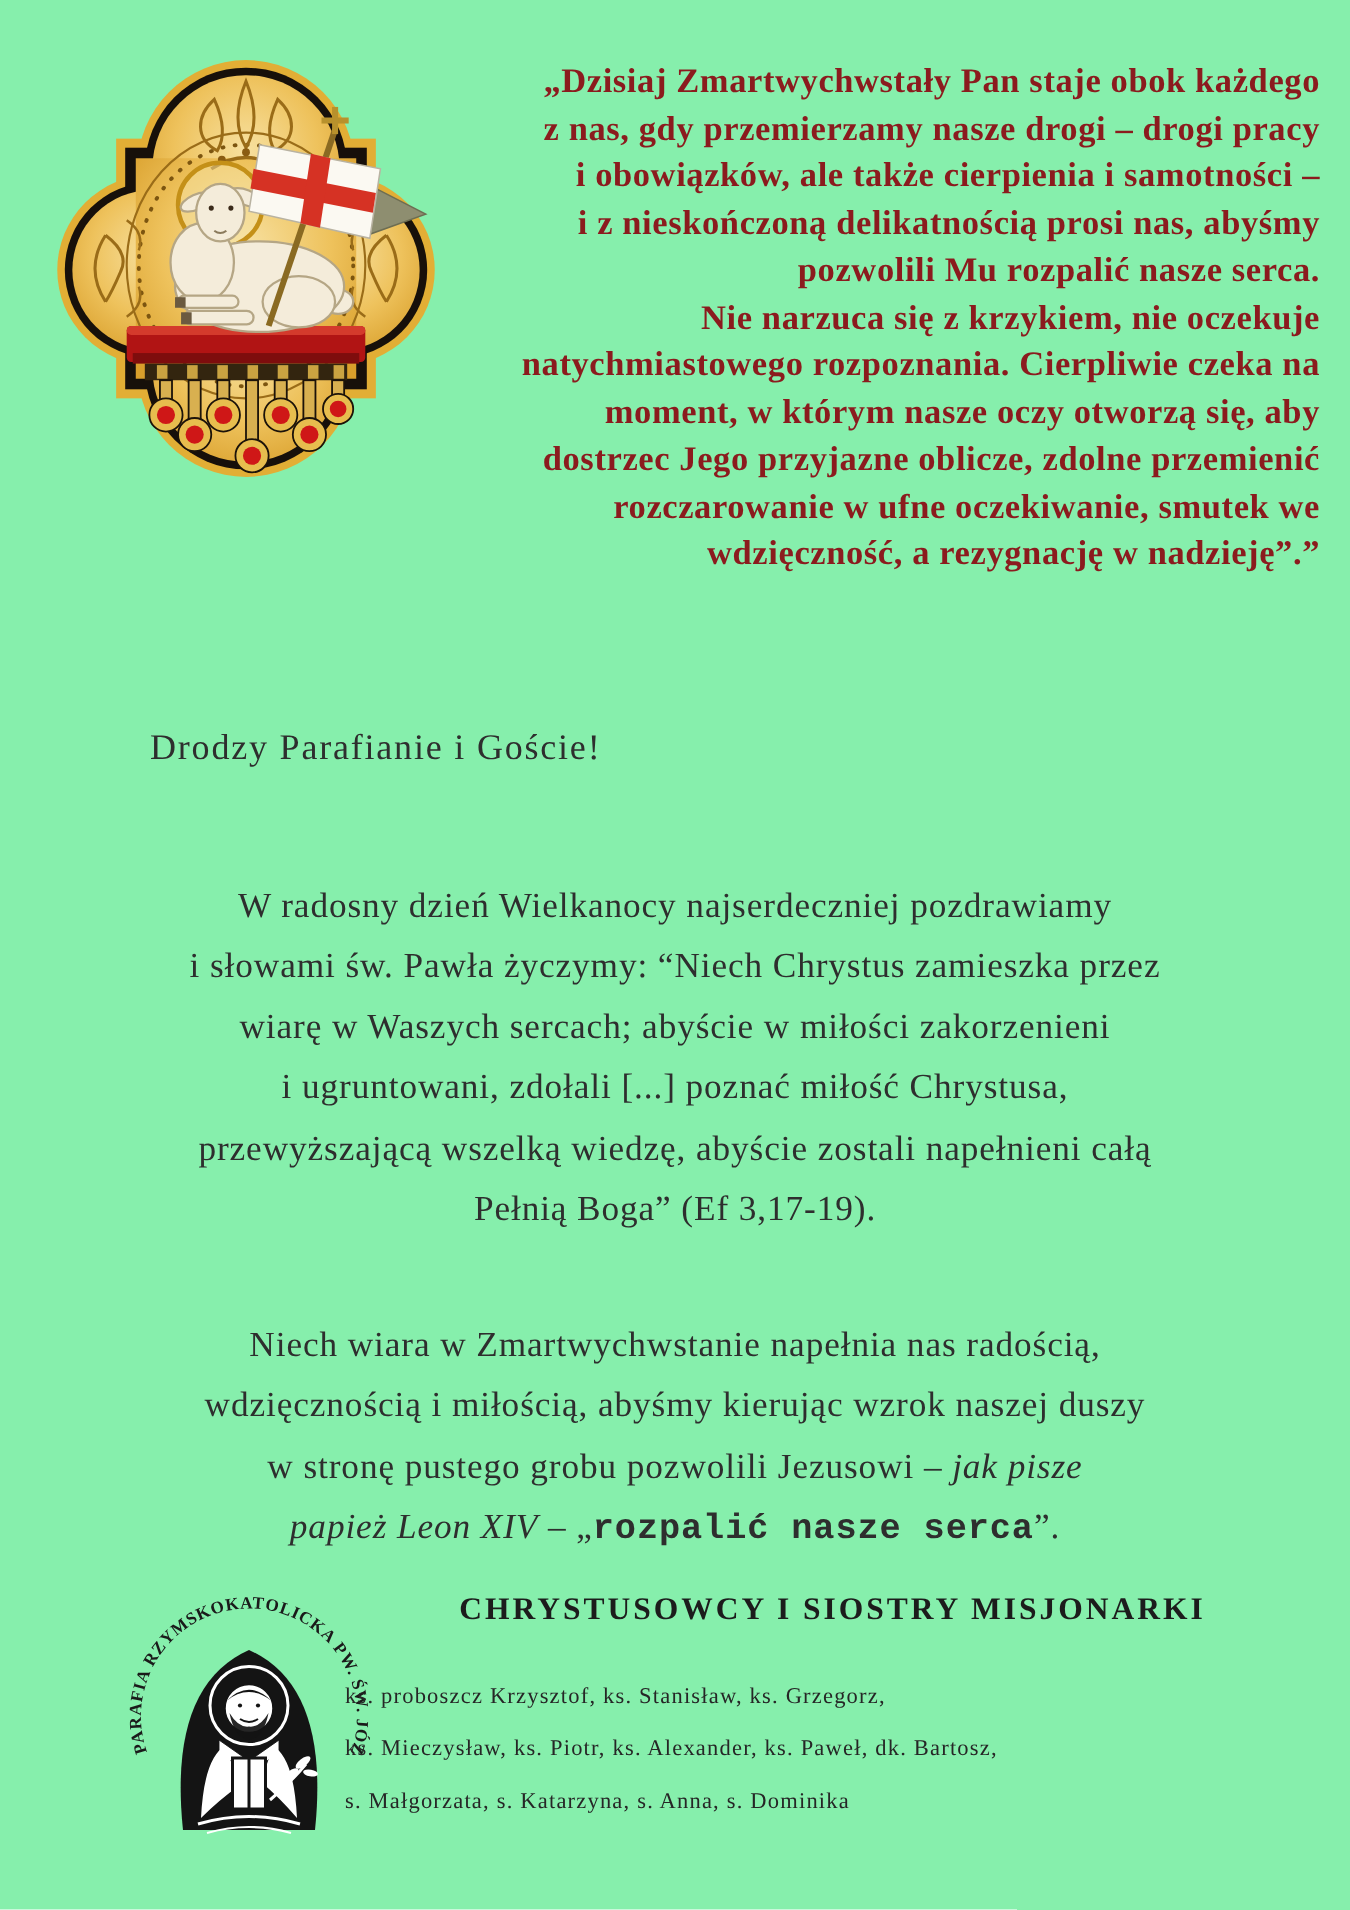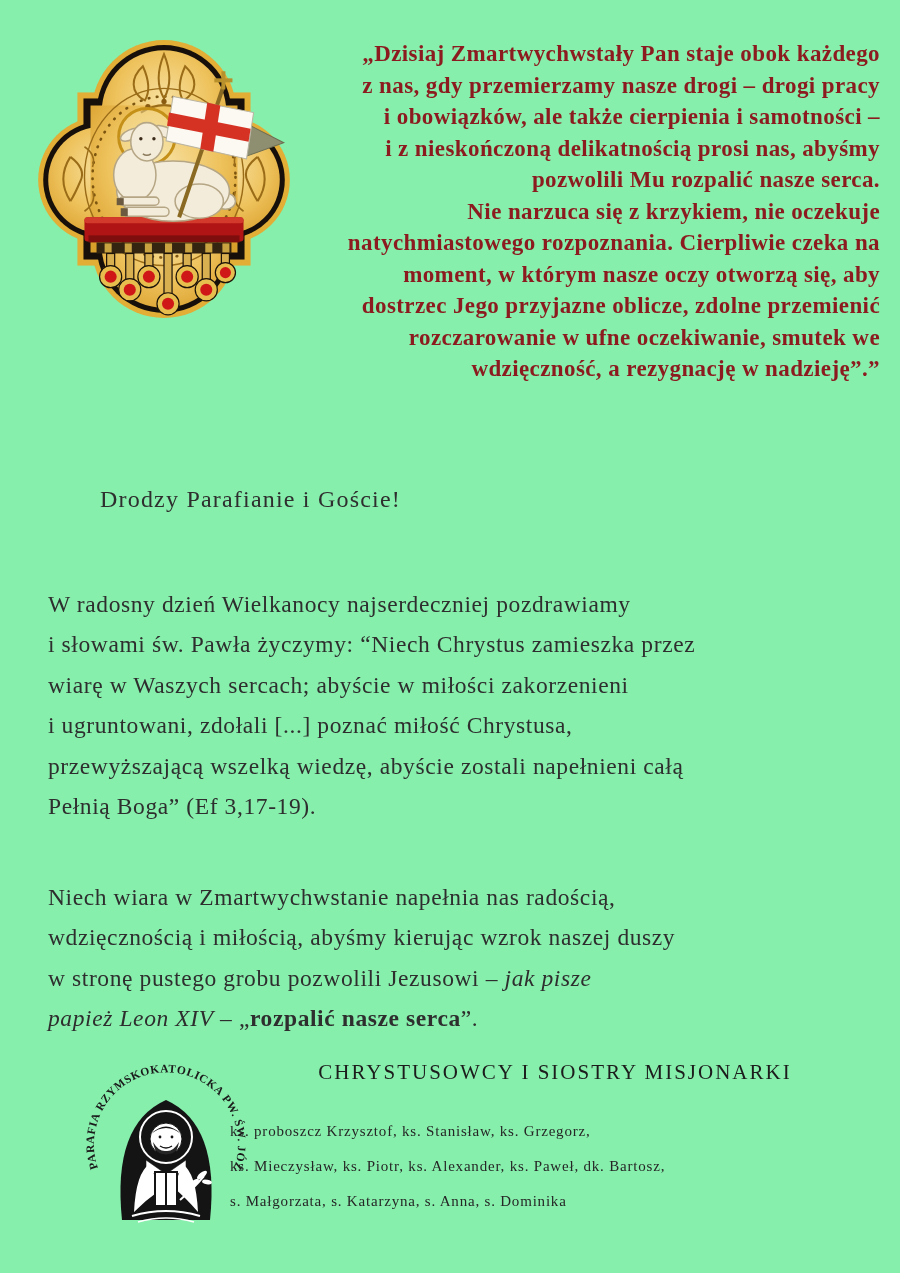--- a/index.html
+++ b/index.html
@@ -24,34 +24,34 @@
     font-weight:700; font-size:22px; letter-spacing:3px;
     color:var(--quote-red,#8b1b1e);
   }
 
   
   .greeting {
     position:absolute; top:486px; left:68px;
     font-size:24px; letter-spacing:1.2px; color:var(--body-ink,#2e2e2e);margin-left:32px;
   }
   .para {
-    position:absolute; left:48px; right:48px; 
+    position:absolute; left:48px; right:48px; text-align:center;
     white-space:pre-line; font-size:23.5px; line-height:40.5px;
     letter-spacing:0.6px; color:var(--body-ink,#2e2e2e);
   }
   .para1 { top:560px; }
   .para2 { top:853px; }
   .para2 .it { font-style:italic; }
-  .para2 .bd { font-weight:700; }
+  .para2 .bd { font-weight:700;font-family:Liberation Mono, monospace; }
 
   
   .seal { position:absolute; left:82px; top:1040px; width:168px; height:200px; }
   .footer-heading {
     position:absolute; top:1060px; left:250px; right:40px; text-align:center;
-    font-weight:400; font-size:21px; letter-spacing:2px;
+    font-weight:700; font-size:21px; letter-spacing:2px;
     color:var(--footer-ink,#1c1c1c);
   }
   .footer-names {
     position:absolute; top:1114px; left:230px; right:20px; text-align:left;
     white-space:pre-line; font-size:15px; line-height:35px; letter-spacing:0.8px;
     color:#262626;
   }
   .seal-ring-text { font-family:"Liberation Serif","DejaVu Serif",serif;
     font-size:11.5px; font-weight:700; letter-spacing:0.6px; fill:#1a1a1a; }
 </style>

